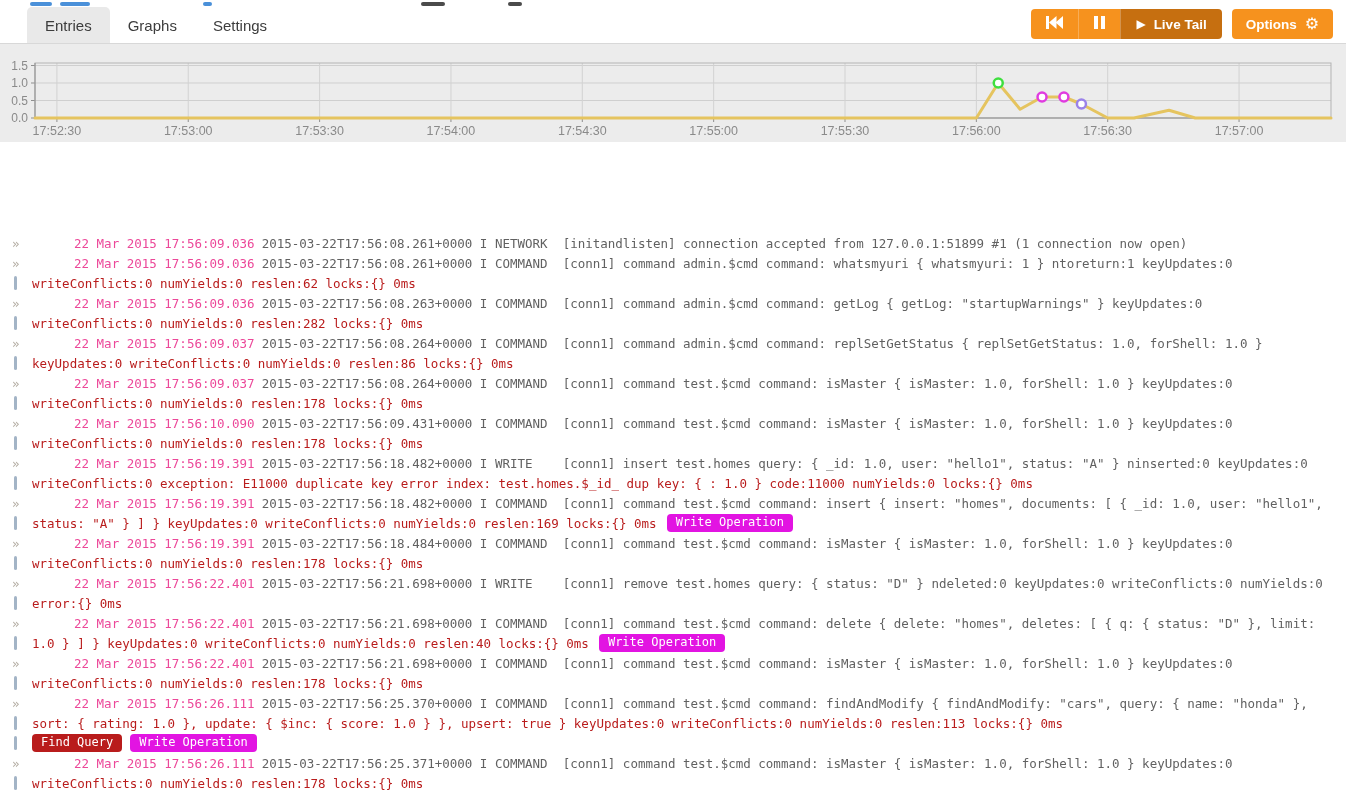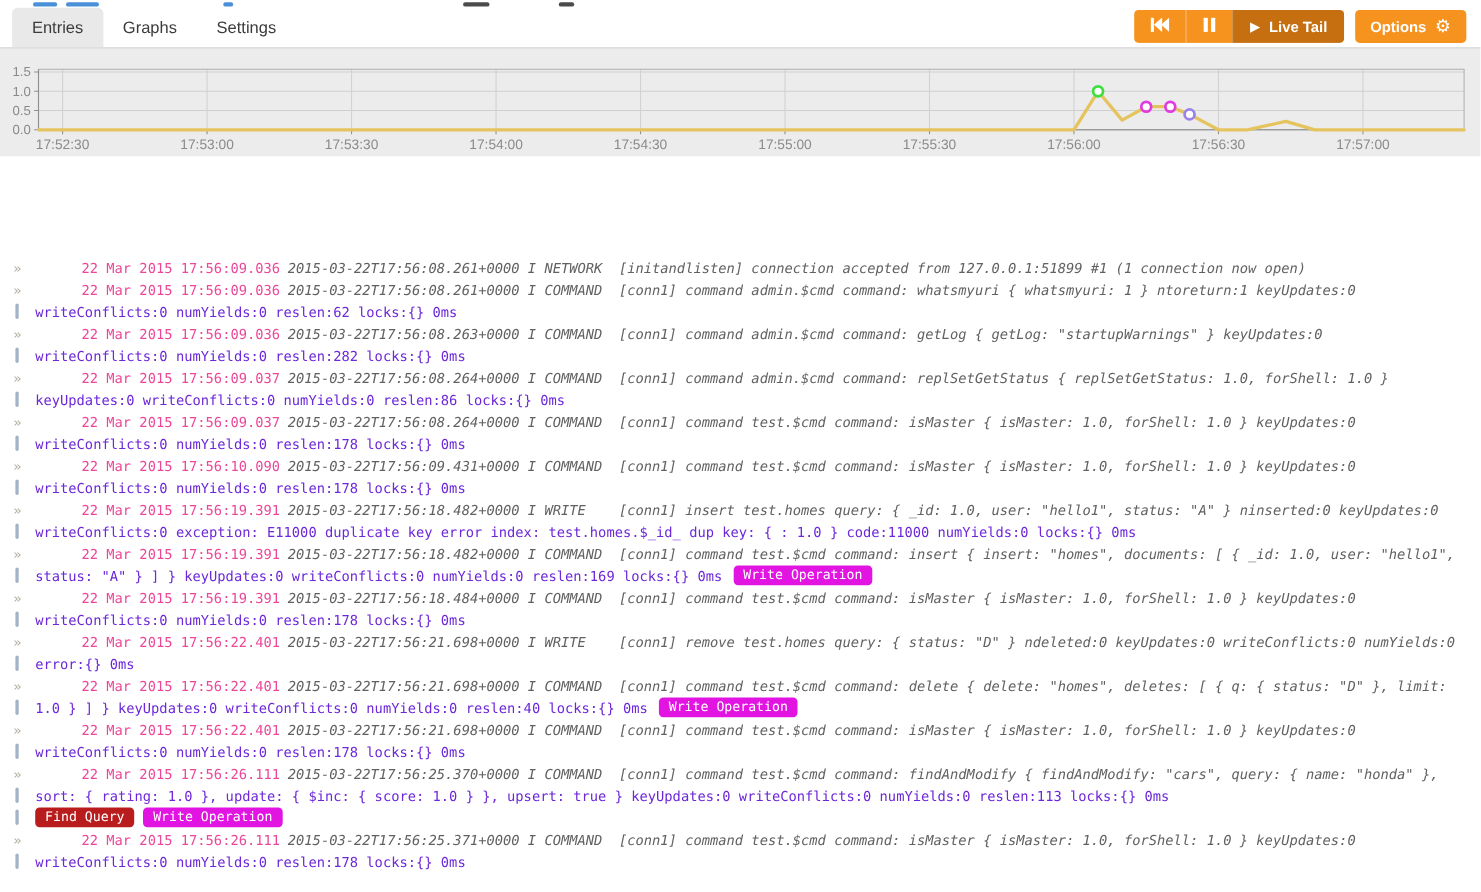--- a/index.html
+++ b/index.html
@@ -4,21 +4,21 @@
 <style>
   * { margin:0; padding:0; box-sizing:border-box; }
   html,body { width:1346px; height:811px; background:#fff; overflow:hidden;
               font-family:"Liberation Sans", sans-serif; position:relative; }
 
   
   .crop-strip { position:absolute; top:0; left:0; width:1346px; height:7px; background:#fff; }
   .frag { position:absolute; top:2px; height:4px; border-radius:2px; }
 
   
-  .tabbar { position:absolute; top:7px; left:0; width:1190px; height:36px; background:#fff;
+  .tabbar { position:absolute; top:7px; left:16px; width:1190px; height:36px; background:#fff;
             display:flex; align-items:stretch; padding-left:11px; }
   .tab { display:flex; align-items:center; padding:0 18px; font-size:15px; color:#3c3c3c;
          border-radius:5px 5px 0 0; cursor:pointer; }
   .tab.active { background:#e9e9e9; }
 
   
   .toolbar { position:absolute; top:9px; right:13px; display:flex; gap:10px; }
   .btn-group { display:flex; border-radius:4px; overflow:hidden; }
   .seg { background:#f6921e; color:#fff; display:flex; align-items:center; justify-content:center;
          height:30px; padding:0 15px; font-size:13.5px; font-weight:700; cursor:pointer; gap:8px; }
@@ -34,24 +34,24 @@
                  background:#ececec; border-top:1px solid #d8d8d8; }
   .chart-panel svg { display:block; }
   .chart-panel svg text { font-family:"Liberation Sans", sans-serif; }
 
   
   .log { position:absolute; top:233px; left:0; width:1346px;
          font-family:"DejaVu Sans Mono","Liberation Mono",monospace; font-size:12.5px; }
   .log-line { display:flex; align-items:center; height:20px; white-space:pre; }
   .marker { width:14px; margin-left:12px; color:#b3aca2; flex:none; }
   .ts { color:#ec4899; flex:none; margin-right:7px;margin-left:48px; }
-  .msg { color:#616161;font-style:italic; }
+  .msg { color:#616161; }
   .cont-bar { width:3px; height:14px; border-radius:2px; background:#a3b4c6;
               margin-left:14px; margin-right:15px; flex:none; }
-  .cont-text { color:#6d28d9; }
+  .cont-text { color:#b91c1c; }
   .cont-text:not(:empty) { margin-right:10px; }
   .badge { display:inline-block; color:#fff; border-radius:4px; padding:1px 9px 2px 9px;
            font-size:12px; line-height:15px; margin-right:8px; cursor:pointer; }
 </style>
 </head>
 <body>
 
 <div class="crop-strip">
   <div class="frag" style="left:30px;width:22px;background:#4a90d9;"></div>
   <div class="frag" style="left:60px;width:30px;background:#4a90d9;"></div>

